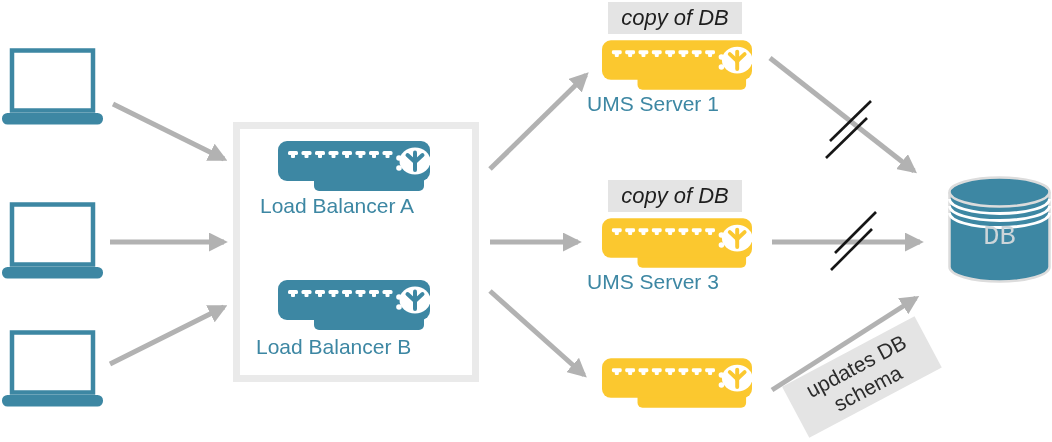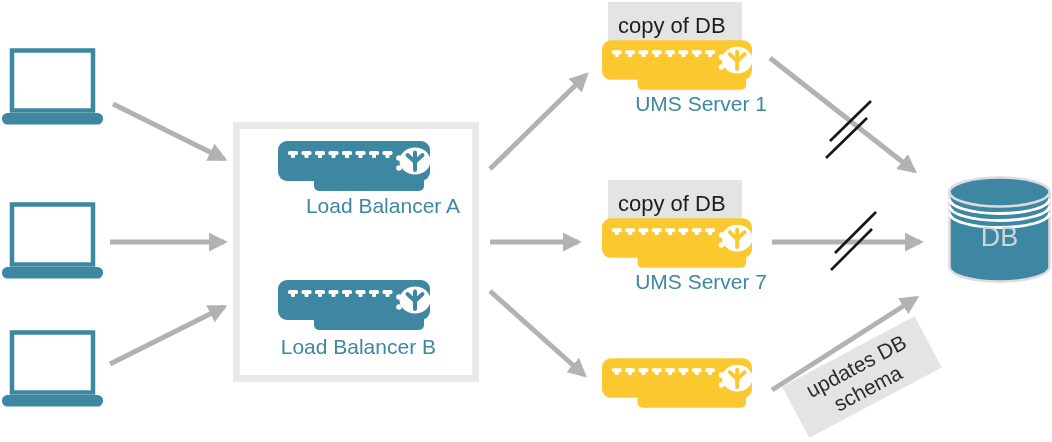--- a/index.html
+++ b/index.html
@@ -11,29 +11,29 @@
     --badge-bg:#e4e4e4;
     --badge-text:#1e1e1e;
     --db-text:#ccd5d9;
     --db-stroke:#dcdcdc;
   }
   *{margin:0;padding:0;box-sizing:border-box;}
   body{background:#fff;font-family:"Liberation Sans","DejaVu Sans",sans-serif;}
   .canvas{position:relative;width:1052px;height:442px;background:#fff;overflow:hidden;}
   .abs{position:absolute;}
   .edges{position:absolute;left:0;top:0;width:1052px;height:442px;pointer-events:none;}
-  .node-label{color:var(--teal);font-size:21px;text-align:right;white-space:nowrap;}
-  .badge{background:var(--badge-bg);color:var(--badge-text);font-size:22px;
-         padding:11px 10px;white-space:nowrap;}
+  .node-label{color:var(--teal);font-size:21px;text-align:left;white-space:nowrap;}
+  .badge{background:var(--badge-bg);color:var(--badge-text);font-size:22px;text-align:center;
+         padding:3px 10px;white-space:nowrap;font-style:italic;}
   .lb-box{border:7px solid var(--box-border);background:#fff;}
   .teal{color:var(--teal);}
   .yellow{color:var(--yellow);}
   .annotation{background:var(--badge-bg);color:#2b2b2b;font-size:21px;line-height:1.2;
               text-align:center;transform:rotate(-28deg);padding:4px 2px;}
-  .db-label{color:var(--db-text);font-size:27px;text-align:center;}
+  .db-label{color:var(--db-text);font-size:27px;text-align:center;font-family:Liberation Mono, monospace;}
 </style>
 </head>
 <body>
 
 <svg width="0" height="0" style="position:absolute" aria-hidden="true">
   <defs>
     <g id="port" fill="#fff">
       <rect x="0" y="0" width="10" height="4" rx="1.5"></rect>
       <rect x="3" y="3" width="4" height="4" rx="1"></rect>
     </g>
@@ -105,33 +105,33 @@
   <div class="abs lb-box" style="left:233px;top:122px;width:246px;height:260px"></div>
 
   <svg class="abs teal" style="left:278px;top:141px" width="152" height="50" viewBox="0 0 152 50">
     <use href="#server-shape"></use>
   </svg>
   <div class="abs node-label" style="left:260px;top:194px;width:200px">Load Balancer A</div>
 
   <svg class="abs teal" style="left:278px;top:280px" width="152" height="50" viewBox="0 0 152 50">
     <use href="#server-shape"></use>
   </svg>
-  <div class="abs node-label" style="left:236px;top:335px;width:200px">Load Balancer B</div>
+  <div class="abs node-label" style="left:256px;top:335px;width:200px">Load Balancer B</div>
 
   <div class="abs badge" style="left:608px;top:2px;width:134px">copy of DB</div>
   <svg class="abs yellow" style="left:602px;top:40px" width="150" height="50" viewBox="0 0 152 50">
     <use href="#server-shape"></use>
   </svg>
   <div class="abs node-label" style="left:587px;top:92px;width:180px">UMS Server 1</div>
 
   <div class="abs badge" style="left:608px;top:180px;width:134px">copy of DB</div>
   <svg class="abs yellow" style="left:602px;top:218px" width="150" height="50" viewBox="0 0 152 50">
     <use href="#server-shape"></use>
   </svg>
-  <div class="abs node-label" style="left:587px;top:270px;width:180px">UMS Server 7</div>
+  <div class="abs node-label" style="left:587px;top:270px;width:180px">UMS Server 3</div>
 
   <svg class="abs yellow" style="left:602px;top:358px" width="150" height="50" viewBox="0 0 152 50">
     <use href="#server-shape"></use>
   </svg>
 
   <div class="abs annotation" style="left:787px;top:348px;width:150px">updates DB schema</div>
 
   <svg class="abs" style="left:947px;top:175px" width="105" height="110" viewBox="0 0 105 110">
     <path d="M2.5 17 L2.5 92 A50 14.5 0 0 0 102.5 92 L102.5 17" fill="#3d87a3" stroke="#dcdcdc" stroke-width="2.5"></path>
     <g fill="none" stroke="#fff" stroke-width="2.8">

